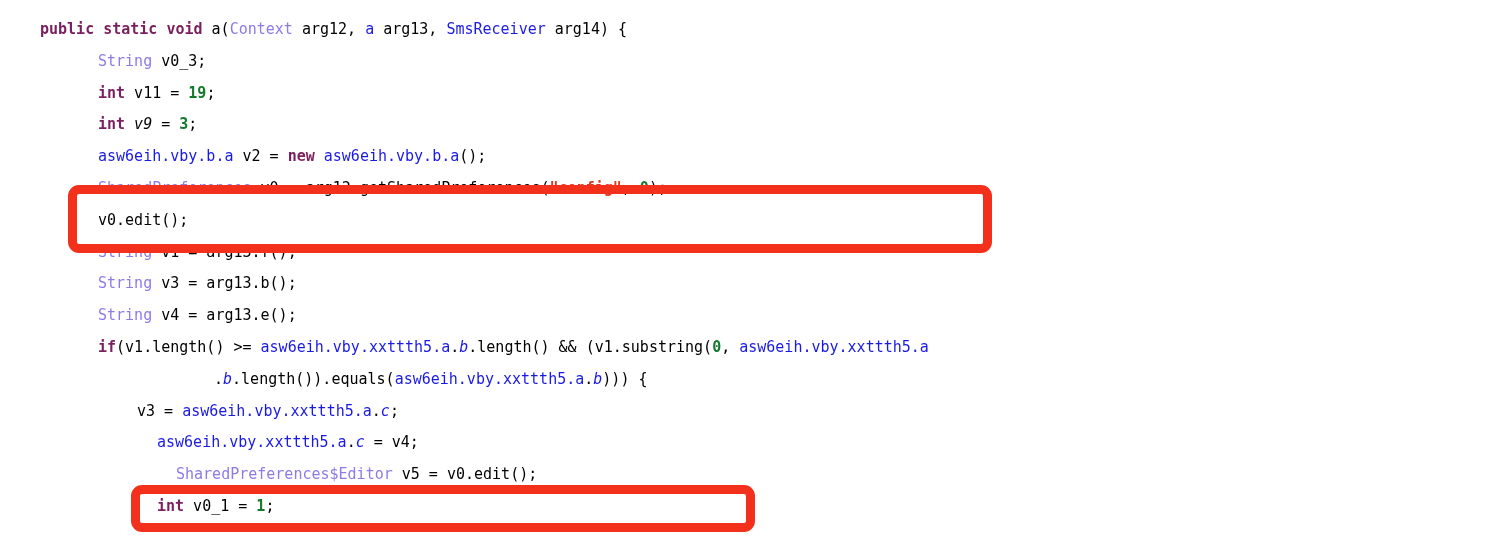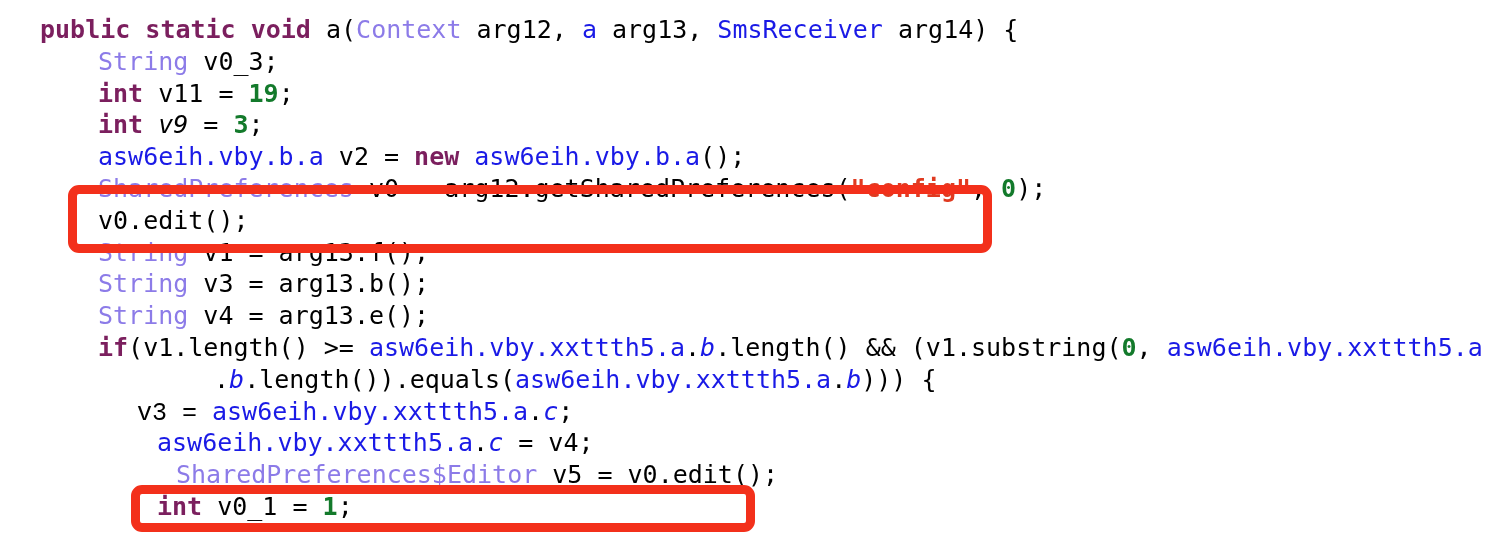--- a/index.html
+++ b/index.html
@@ -19,21 +19,21 @@
   #code-surface {
     position: absolute;
     left: 0; top: 0;
     width: 1504px;
     height: 536px;
     background: #ffffff;
     padding: 14px 0 0 0;
   }
 
   .code-line {
-    font-size: 25px;
+    font-size: 15px;
     line-height: 31.8px;
     height: 31.8px;
     white-space: pre;
     color: #000000;
     letter-spacing: 0px;
     font-family: "DejaVu Sans Mono", "Liberation Mono", monospace;
   }
 
   
   .annot-box {
@@ -54,21 +54,21 @@
       <div class="code-line" style="padding-left: 98px;"><span style="color: rgb(123, 31, 94); font-weight: bold;">int</span><span style="color: rgb(0, 0, 0);"> v11 = </span><span style="color: rgb(19, 122, 43); font-weight: bold;">19</span><span style="color: rgb(0, 0, 0);">;</span></div>
       <div class="code-line" style="padding-left: 98px;"><span style="color: rgb(123, 31, 94); font-weight: bold;">int</span><span style="color: rgb(0, 0, 0); font-style: italic;"> v9 = </span><span style="color: rgb(19, 122, 43); font-weight: bold;">3</span><span style="color: rgb(0, 0, 0);">;</span></div>
       <div class="code-line" style="padding-left: 98px;"><span style="color: rgb(26, 26, 230);">asw6eih.vby.b.a</span><span style="color: rgb(0, 0, 0);"> v2 = </span><span style="color: rgb(123, 31, 94); font-weight: bold;">new </span><span style="color: rgb(26, 26, 230);">asw6eih.vby.b.a</span><span style="color: rgb(0, 0, 0);">();</span></div>
       <div class="code-line" style="padding-left: 98px;"><span style="color: rgb(140, 123, 232);">SharedPreferences</span><span style="color: rgb(0, 0, 0);"> v0 = arg12.getSharedPreferences(</span><span style="color: rgb(224, 58, 32); font-weight: bold;">"config"</span><span style="color: rgb(0, 0, 0);">, </span><span style="color: rgb(19, 122, 43); font-weight: bold;">0</span><span style="color: rgb(0, 0, 0);">);</span></div>
       <div class="code-line" style="padding-left: 98px;"><span style="color: rgb(0, 0, 0);">v0.edit();</span></div>
       <div class="code-line" style="padding-left: 98px;"><span style="color: rgb(140, 123, 232);">String</span><span style="color: rgb(0, 0, 0);"> v1 = arg13.f();</span></div>
       <div class="code-line" style="padding-left: 98px;"><span style="color: rgb(140, 123, 232);">String</span><span style="color: rgb(0, 0, 0);"> v3 = arg13.b();</span></div>
       <div class="code-line" style="padding-left: 98px;"><span style="color: rgb(140, 123, 232);">String</span><span style="color: rgb(0, 0, 0);"> v4 = arg13.e();</span></div>
       <div class="code-line" style="padding-left: 98px;"><span style="color: rgb(123, 31, 94); font-weight: bold;">if</span><span style="color: rgb(0, 0, 0);">(v1.length() &gt;= </span><span style="color: rgb(26, 26, 230);">asw6eih.vby.xxttth5.a</span><span style="color: rgb(0, 0, 0);">.</span><span style="color: rgb(26, 26, 230); font-style: italic;">b</span><span style="color: rgb(0, 0, 0);">.length() &amp;&amp; (v1.substring(</span><span style="color: rgb(19, 122, 43); font-weight: bold;">0</span><span style="color: rgb(0, 0, 0);">, </span><span style="color: rgb(26, 26, 230);">asw6eih.vby.xxttth5.a</span></div>
       <div class="code-line" style="padding-left: 214px;"><span style="color: rgb(0, 0, 0);">.</span><span style="color: rgb(26, 26, 230); font-style: italic;">b</span><span style="color: rgb(0, 0, 0);">.length()).equals(</span><span style="color: rgb(26, 26, 230);">asw6eih.vby.xxttth5.a</span><span style="color: rgb(0, 0, 0);">.</span><span style="color: rgb(26, 26, 230); font-style: italic;">b</span><span style="color: rgb(0, 0, 0);">))) {</span></div>
-      <div class="code-line" style="padding-left: 137px;"><span style="color: rgb(0, 0, 0); font-family: Liberation Mono, monospace;">v3 = </span><span style="color: rgb(26, 26, 230);">asw6eih.vby.xxttth5.a</span><span style="color: rgb(0, 0, 0);">.</span><span style="color: rgb(26, 26, 230); font-style: italic;">c</span><span style="color: rgb(0, 0, 0);">;</span></div>
+      <div class="code-line" style="padding-left: 137px;"><span style="color: rgb(0, 0, 0);">v3 = </span><span style="color: rgb(26, 26, 230);">asw6eih.vby.xxttth5.a</span><span style="color: rgb(0, 0, 0);">.</span><span style="color: rgb(26, 26, 230); font-style: italic;">c</span><span style="color: rgb(0, 0, 0);">;</span></div>
       <div class="code-line" style="padding-left: 157px;"><span style="color: rgb(26, 26, 230);">asw6eih.vby.xxttth5.a</span><span style="color: rgb(0, 0, 0);">.</span><span style="color: rgb(26, 26, 230); font-style: italic;">c</span><span style="color: rgb(0, 0, 0); margin-top: 20px;"> = v4;</span></div>
       <div class="code-line" style="padding-left: 157px; margin-left: 19px;"><span style="color: rgb(140, 123, 232);">SharedPreferences$Editor</span><span style="color: rgb(0, 0, 0);"> v5 = v0.edit();</span></div>
       <div class="code-line" style="padding-left: 157px;"><span style="color: rgb(123, 31, 94); font-weight: bold;">int</span><span style="color: rgb(0, 0, 0);"> v0_1 = </span><span style="color: rgb(19, 122, 43); font-weight: bold;">1</span><span style="color: rgb(0, 0, 0);">;</span></div>
     </div>
 </div>
 
 <div id="annot-layer">
     <div class="annot-box" style="left: 68px; top: 185px; width: 924px; height: 68px; border-width: 9px; border-color: rgb(243, 48, 27);"></div>
     <div class="annot-box" style="left: 131px; top: 485px; width: 624px; height: 47px; border-width: 9px; border-color: rgb(243, 48, 27);"></div>
   </div>

